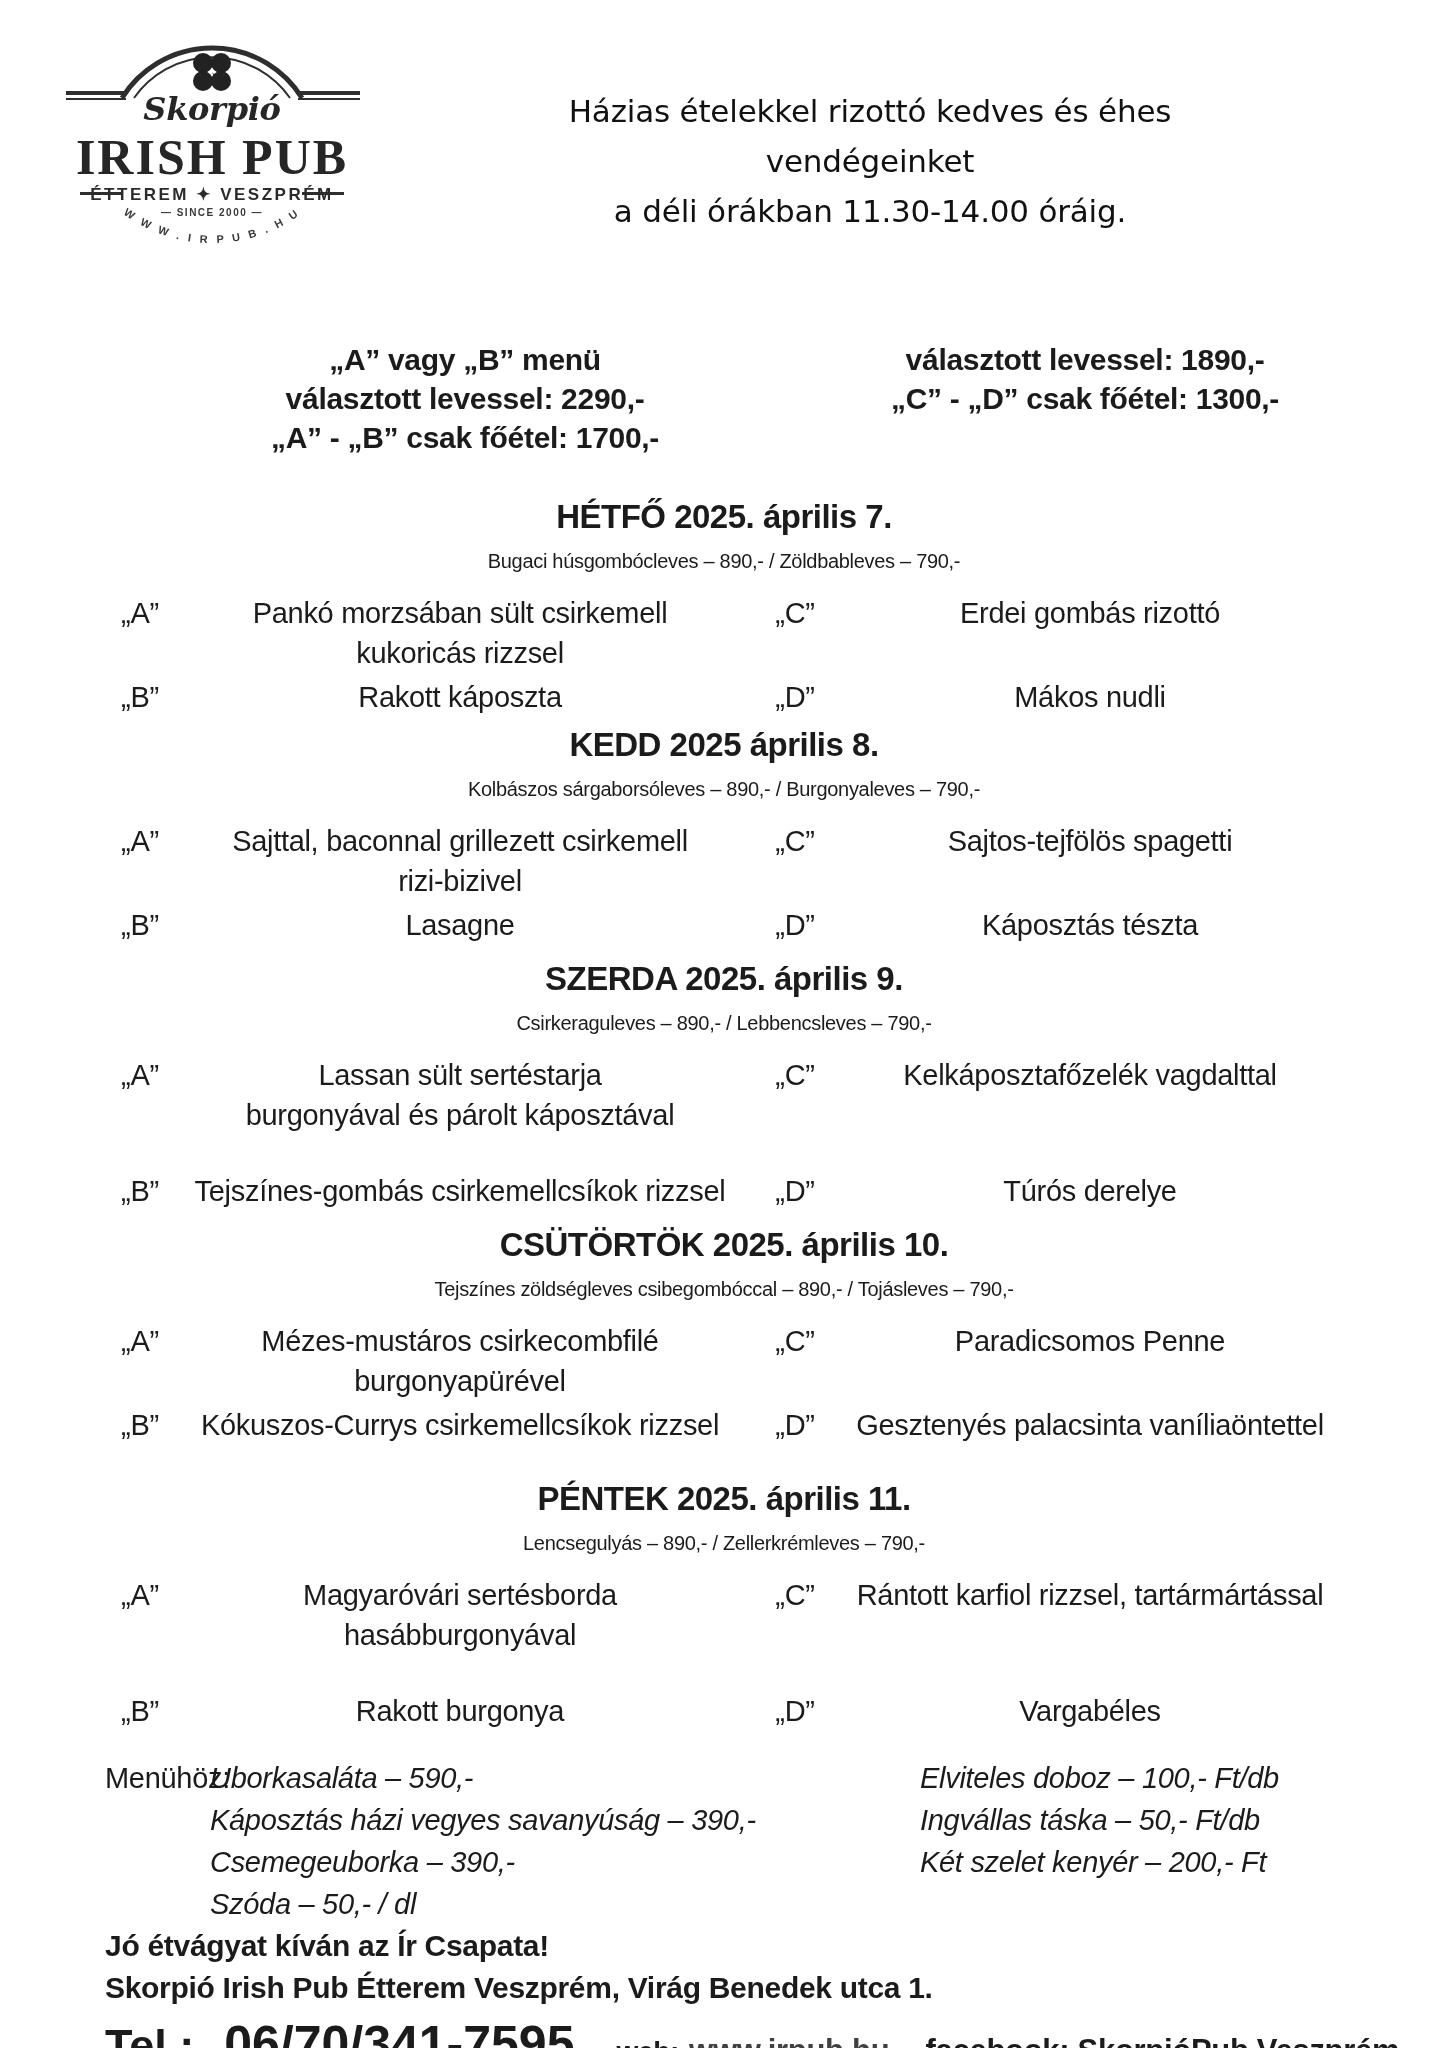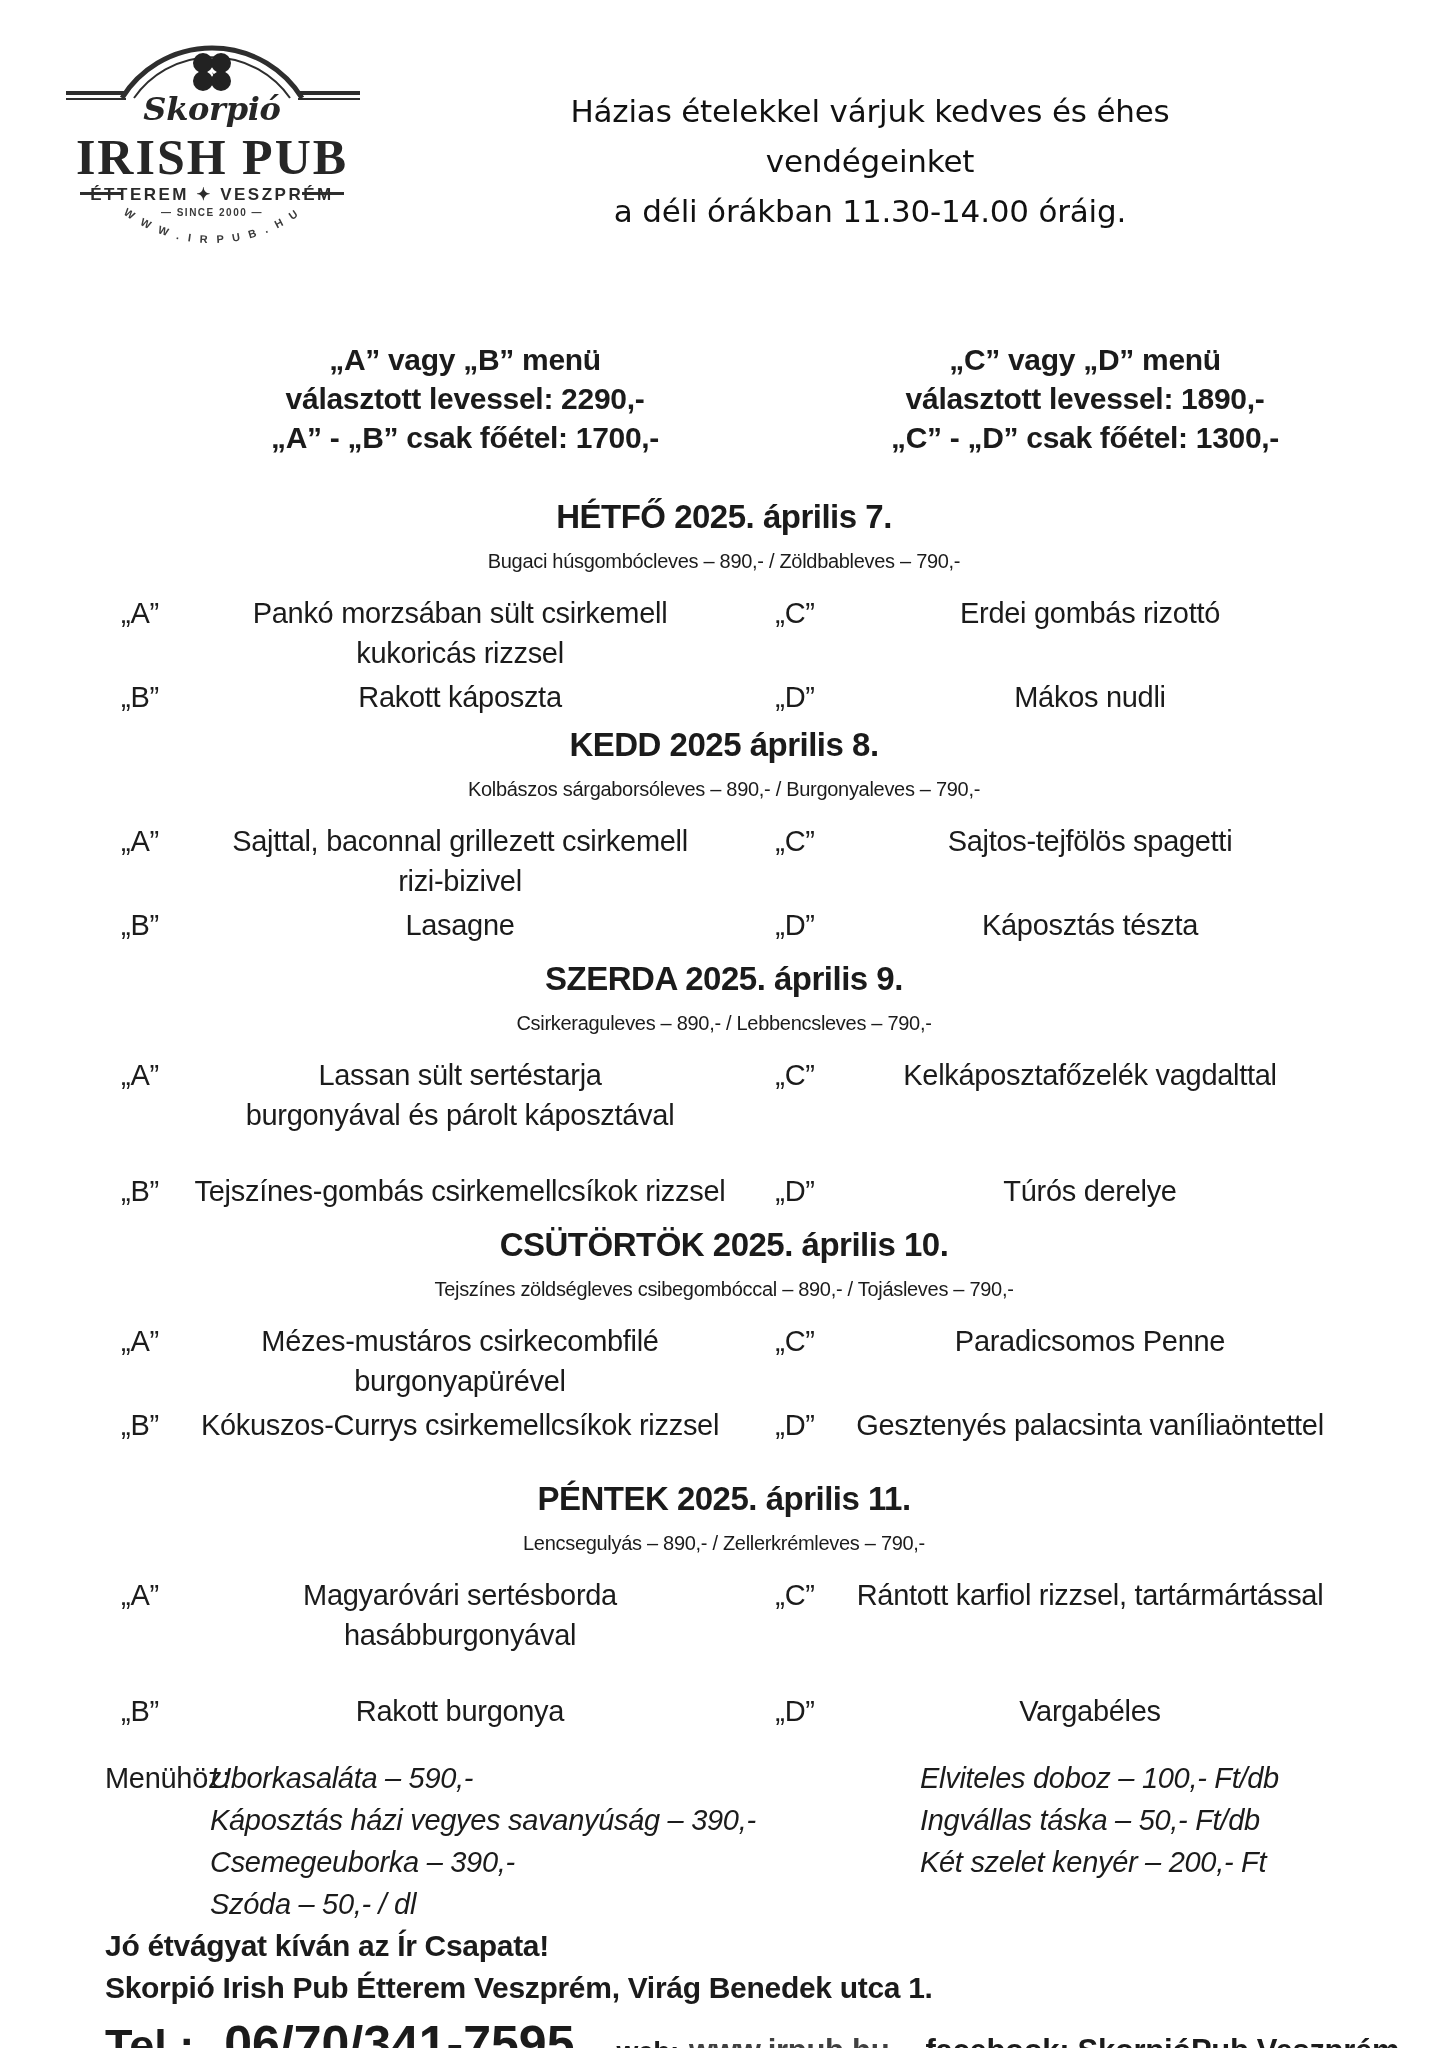--- a/index.html
+++ b/index.html
@@ -89,34 +89,33 @@
     <rect x="244" y="160" width="42" height="3" fill="#2e2e2e"></rect>
     <text x="154" y="168" text-anchor="middle" font-size="17" letter-spacing="2.5" class="svg-sub" fill="#2b2b2b">ÉTTEREM ✦ VESZPRÉM</text>
     <text x="154" y="184" text-anchor="middle" font-size="10" letter-spacing="1.5" class="svg-sub" fill="#3a3a3a">— SINCE 2000 —</text>
     <path id="siteArc" d="M60,178 A150,150 0 0 0 248,178" fill="none" stroke="none"></path>
     <text font-size="11" letter-spacing="3" class="svg-sub" fill="#3a3a3a">
       <textPath href="#siteArc" startOffset="50%" text-anchor="middle">W W W . I R P U B . H U</textPath>
     </text>
   </svg>
 
   <div class="tagline">
-    <div>Házias ételekkel várjuk kedves és éhes vendégeinket</div>
+    <div>Házias ételekkel rizottó kedves és éhes vendégeinket</div>
     <div>a déli órákban 11.30-14.00 óráig.</div>
   </div>
 
   <div class="flow">
 
     <div class="price-row">
       <div class="price-block pb-left">
         <div>„A” vagy „B” menü</div>
         <div>választott levessel: 2290,-</div>
         <div>„A” - „B” csak főétel: 1700,-</div>
       </div>
       <div class="price-block pb-right">
-        <div>„C” vagy „D” menü</div>
         <div>választott levessel: 1890,-</div>
         <div>„C” - „D” csak főétel: 1300,-</div>
       </div>
     </div>
 
     <section class="day d1">
       <h2 class="day-title">HÉTFŐ 2025. április 7.</h2>
       <div class="day-soups">Bugaci húsgombócleves – 890,- / Zöldbableves – 790,-</div>
       <div class="dish-grid r0">
         <div class="code">„A”</div>

